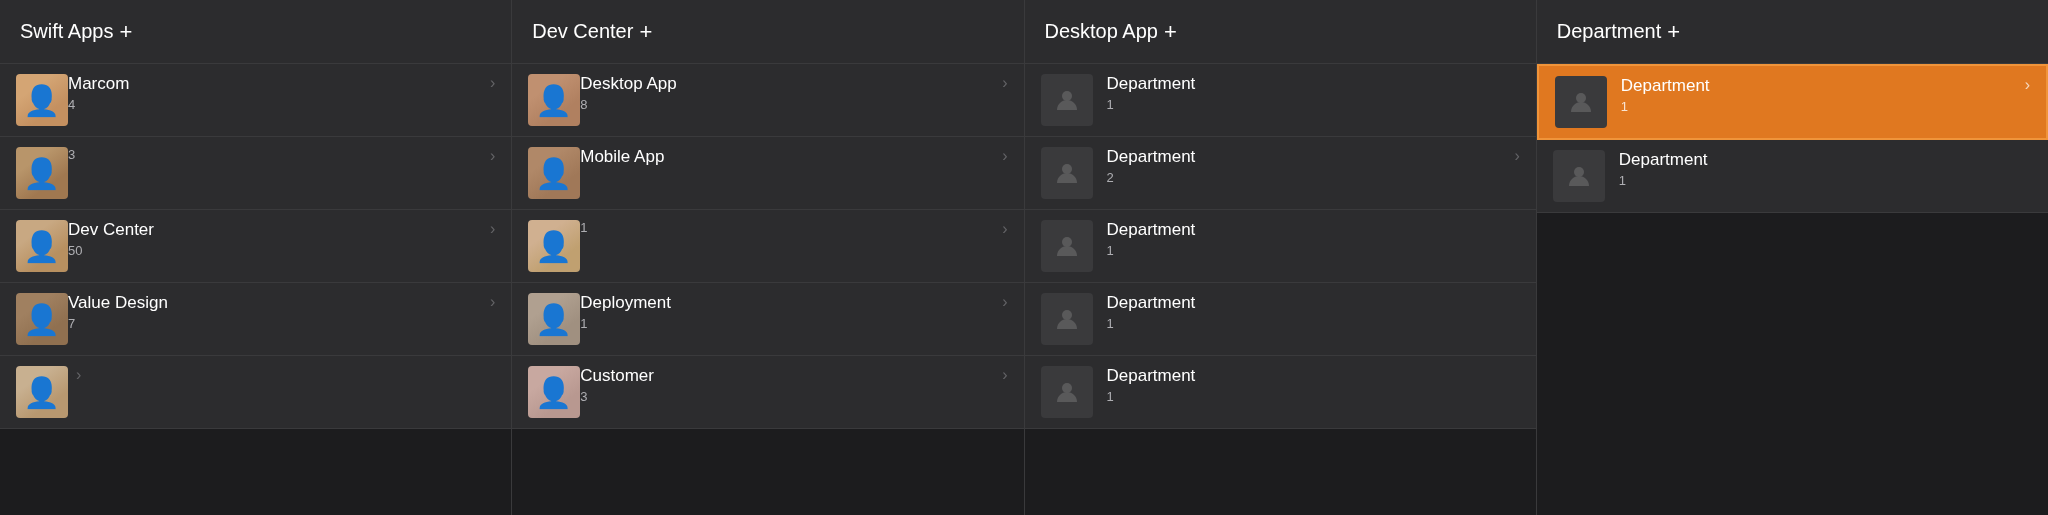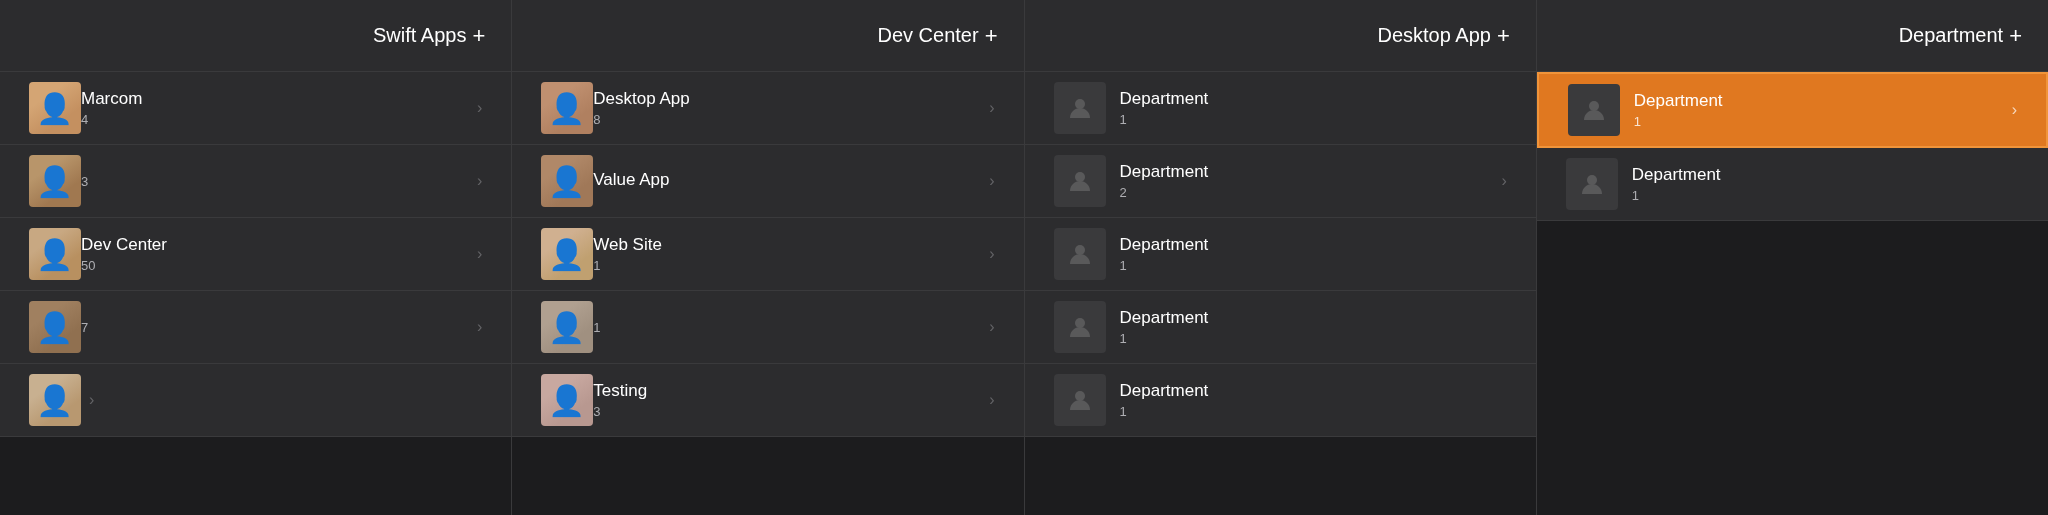--- a/index.html
+++ b/index.html
@@ -23,25 +23,25 @@
       border-right: 1px solid #3a3a3c;
       display: flex;
       flex-direction: column;
     }
     .column:last-child {
       border-right: none;
     }
     .column-header {
       display: flex;
       align-items: center;
-      justify-content: flex-end;
+      justify-content: flex-start;
       padding: 16px 20px;
       border-bottom: 1px solid #3a3a3c;
       background-color: #2c2c2e;
-      height: 72px;
+      height: 64px;
     }
     .column-header-title {
       font-size: 20px;
       font-weight: 500;
       color: #ffffff;
     }
     .add-button {
       background: none;
       border: none;
       color: #ffffff;
@@ -49,22 +49,21 @@
       cursor: pointer;
       line-height: 1;
       padding: 2px 6px;
     }
     .items-list {
       flex: 1;
       overflow-y: auto;
     }
     .list-item {
       display: flex;
-      align-items: center;
-      padding: 10px 29px;
+      padding: 10px 16px;
       border-bottom: 1px solid #3a3a3c;
       cursor: pointer;
       background-color: #2c2c2e;
       min-height: 72px;
       position: relative;
     }
     .list-item.active {
       background-color: #e07820;
       border: 2px solid #f0943a;
     }
@@ -165,20 +164,21 @@
           <div class="avatar-face face-3"></div>
           <div class="item-info">
             <div class="item-name">Dev Center</div>
             <div class="item-count">50</div>
           </div>
           <span class="chevron">›</span>
         </div>
         <div class="list-item">
           <div class="avatar-face face-4"></div>
           <div class="item-info">
+            <div class="item-name">Value Design</div>
             <div class="item-count">7</div>
           </div>
           <span class="chevron">›</span>
         </div>
         <div class="list-item">
           <div class="avatar-face face-5"></div>
           <span class="chevron">›</span>
         </div>
       </div>
     </div>
@@ -192,43 +192,43 @@
           <div class="avatar-face face-dev1"></div>
           <div class="item-info">
             <div class="item-name">Desktop App</div>
             <div class="item-count">8</div>
           </div>
           <span class="chevron">›</span>
         </div>
         <div class="list-item">
           <div class="avatar-face face-dev2"></div>
           <div class="item-info">
-            <div class="item-name">Value App</div>
+            <div class="item-name">Mobile App</div>
           </div>
           <span class="chevron">›</span>
         </div>
         <div class="list-item">
           <div class="avatar-face face-dev3"></div>
           <div class="item-info">
-            <div class="item-name">Web Site</div>
             <div class="item-count">1</div>
           </div>
           <span class="chevron">›</span>
         </div>
         <div class="list-item">
           <div class="avatar-face face-dev4"></div>
           <div class="item-info">
+            <div class="item-name">Deployment</div>
             <div class="item-count">1</div>
           </div>
           <span class="chevron">›</span>
         </div>
         <div class="list-item">
           <div class="avatar-face face-dev5"></div>
           <div class="item-info">
-            <div class="item-name">Testing</div>
+            <div class="item-name">Customer</div>
             <div class="item-count">3</div>
           </div>
           <span class="chevron">›</span>
         </div>
       </div>
     </div>
     <div class="column">
       <div class="column-header">
         <span class="column-header-title">Desktop App</span>
         <button class="add-button">+</button>

